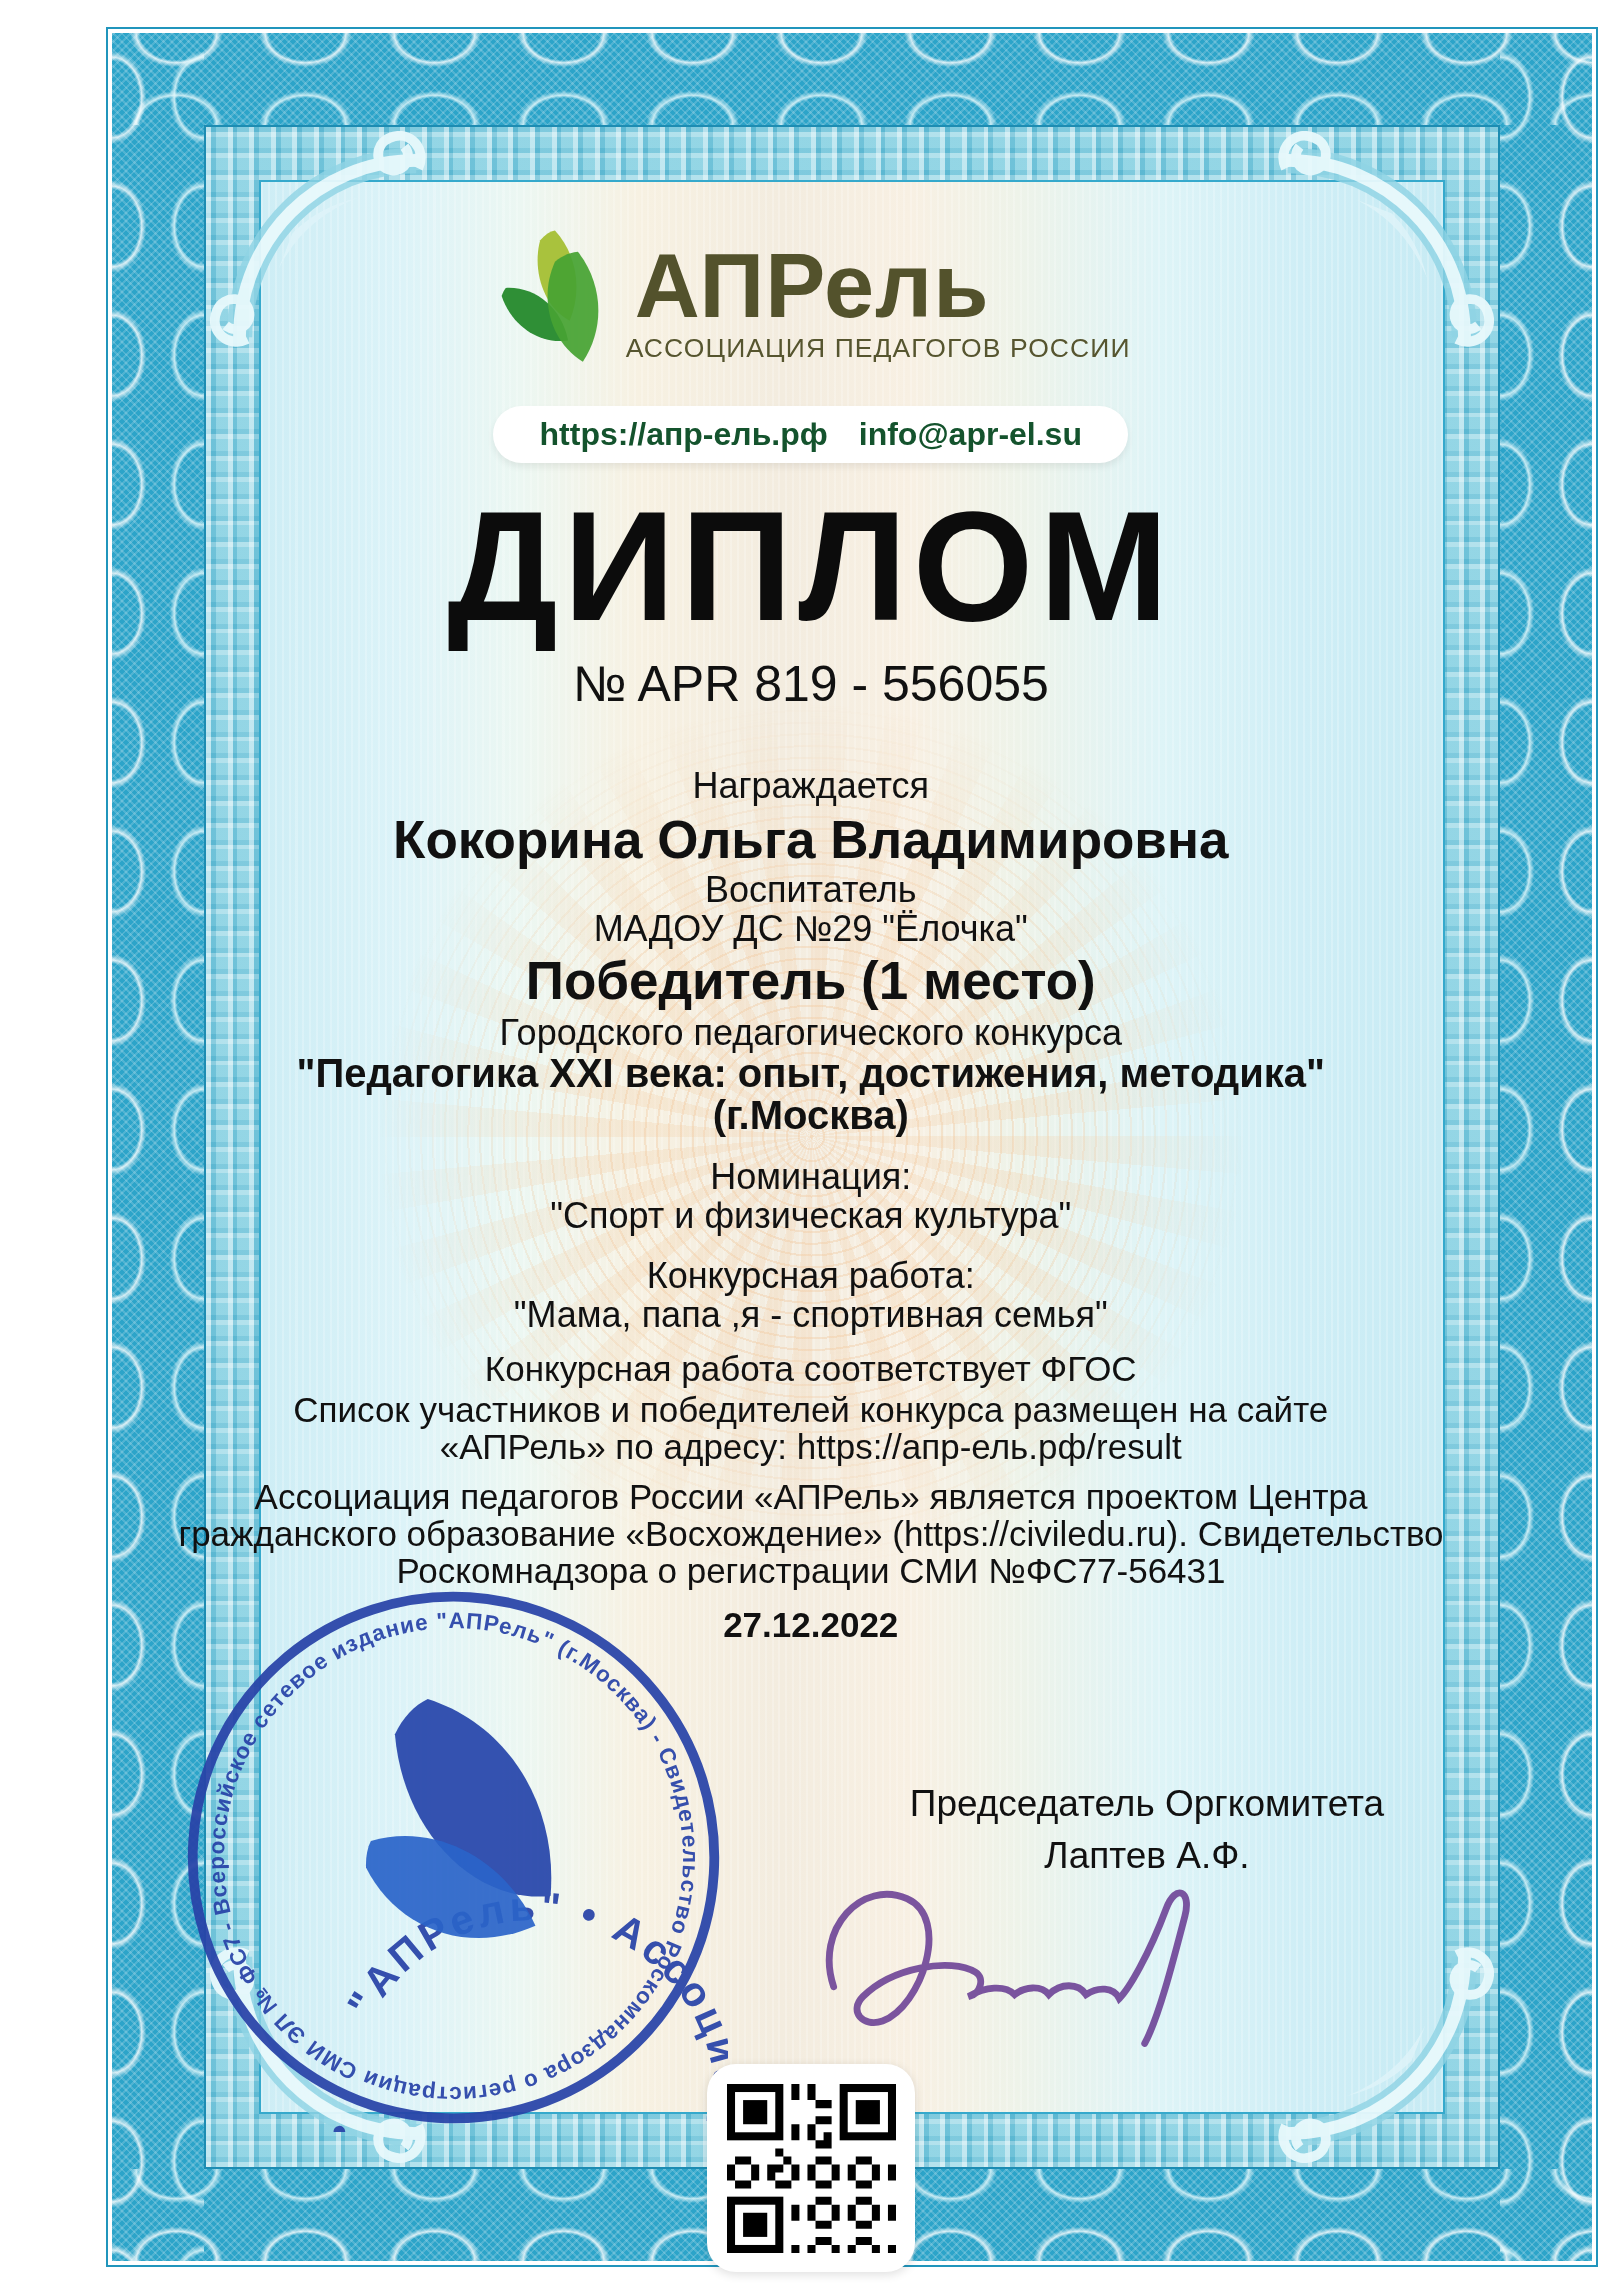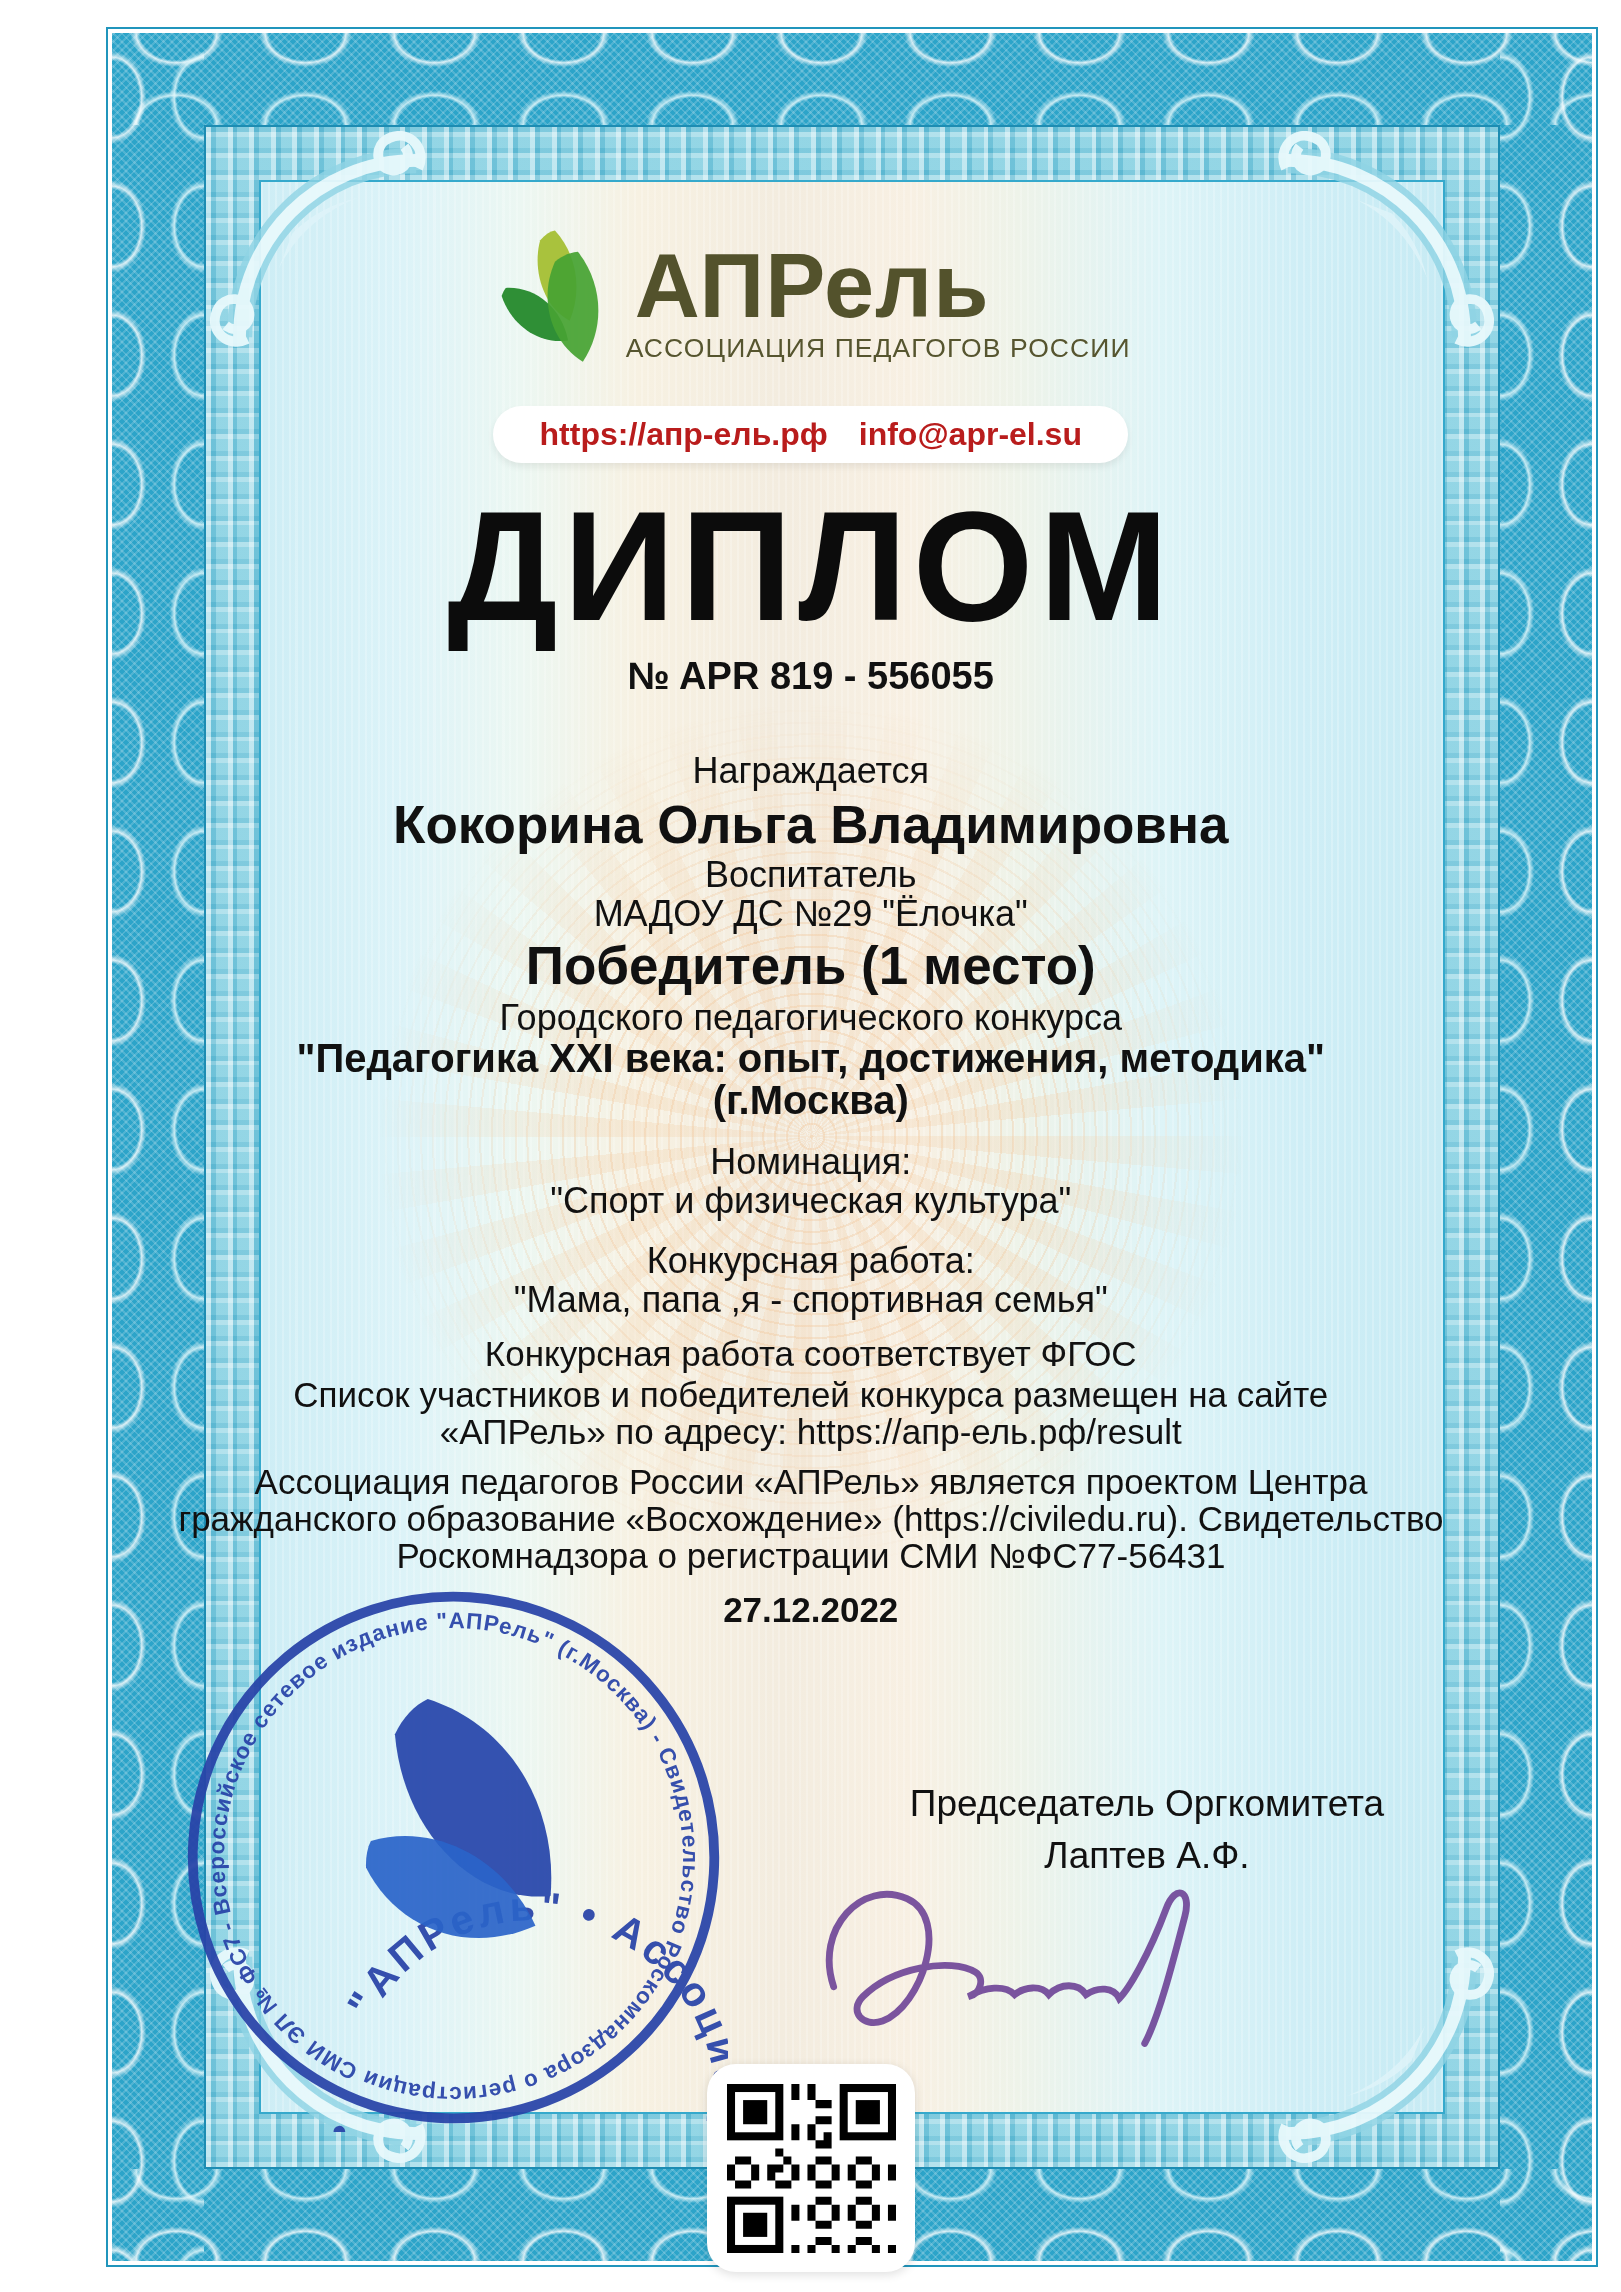--- a/index.html
+++ b/index.html
@@ -54,24 +54,24 @@
       mask-image:radial-gradient(circle, #000 35%, rgba(0,0,0,.55) 55%, transparent 72%);}
   
   .content{position:relative;z-index:2;margin-right:82px;text-align:center;}
   .logo-row{display:flex;justify-content:center;align-items:center;margin-top:35px;height:173px;}
   .logo-leaves{width:123px;height:173px;flex:0 0 auto;}
   .logo-text{text-align:left;margin-left:11.8px;}
   .brand{font-size:90px;font-weight:700;color:#53522c;line-height:.95;letter-spacing:1px;margin-left:9px;}
   .brand-sub{font-size:26.5px;font-weight:500;color:#56552f;letter-spacing:1.1px;margin-top:3.9px;}
   .pill{margin:15.7px auto 0;width:635px;height:57px;border-radius:33px;background:#fff;
         box-shadow:0 3.9px 7.8px rgba(0,0,0,.07);display:flex;justify-content:center;align-items:center;gap:31px;
-        font-size:32px;font-weight:700;color:#b91c1c;}
+        font-size:32px;font-weight:700;color:#14532d;}
   .pill span{white-space:nowrap;}
   .title{margin-top:25.5px;font-size:155px;font-weight:700;letter-spacing:5.9px;line-height:1;color:#0c0c0c;}
-  .number{margin-top:11.8px;font-size:38px;font-weight:700;}
+  .number{margin-top:11.8px;font-size:50px;font-weight:400;}
   .t37{font-size:36px;line-height:39px;}
   .b54{font-size:53px;font-weight:700;line-height:57px;}
   .b41{font-size:40px;font-weight:700;line-height:42px;}
   .t36{font-size:35px;line-height:37px;}
   .mt-award{margin-top:53px;}
   .mt6{margin-top:5.9px;} .mt2{margin-top:2px;} .mt4{margin-top:3.9px;}
   .mt24{margin-top:21px;} .mt16{margin-top:15.7px;}
   .about{width:1270px;margin-left:-85px;margin-top:13.7px;line-height:37px;}
   .date{margin-top:15.7px;font-size:35px;font-weight:700;}
   

